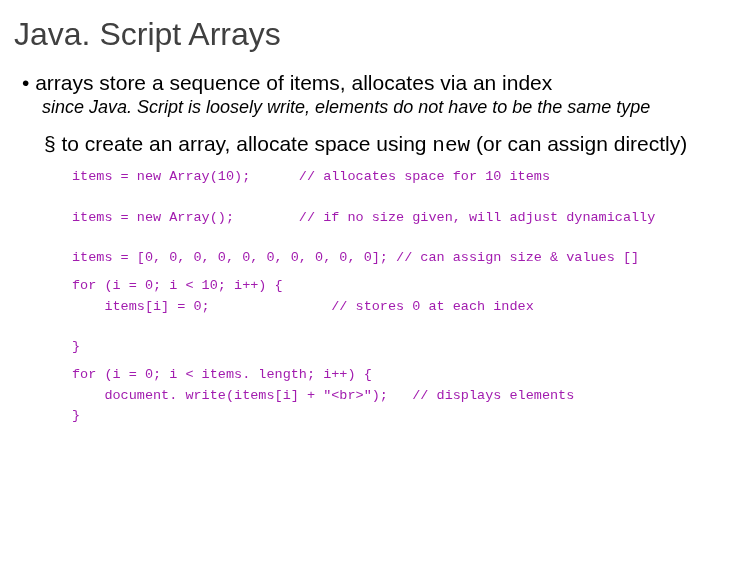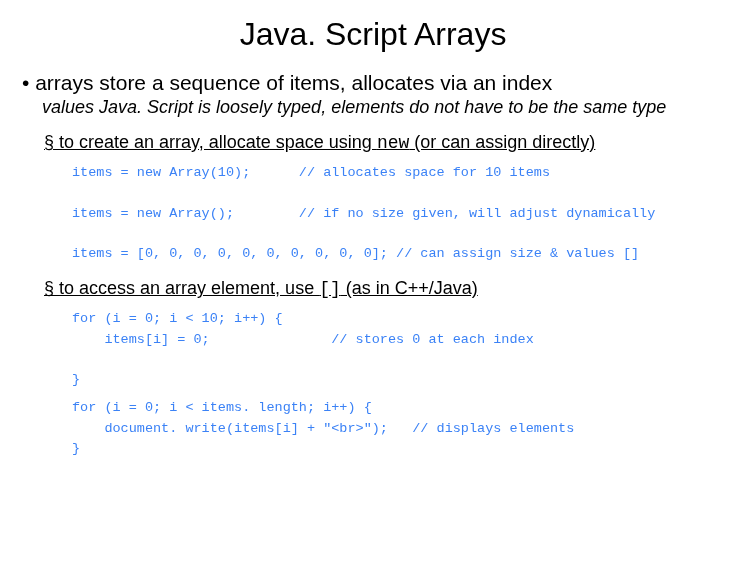--- a/index.html
+++ b/index.html
@@ -10,45 +10,43 @@
     font-family: Arial, Helvetica, sans-serif;
     background: #fff;
     color: #000;
     overflow: hidden;
     box-sizing: border-box;
   }
   .slide {
     padding: 10px 24px 10px 14px;
   }
   .title {
-    color: #000000;
+    color: #404040;
     font-size: 32px;
-    text-align: center;
     margin: 6px 0 18px 0;
     font-weight: 400;
   }
   .b1 {
     font-size: 21px;
     margin: 10px 0 0 8px;
   }
   .b1-sub {
     font-size: 18px;
     font-style: italic;
     margin: 2px 0 14px 28px;
   }
   .b2 {
-    font-size: 18px;
+    font-size: 21px;
     margin: 14px 0 10px 30px;
-    text-decoration: underline;
   }
   .code-block {
     font-family: "Courier New", Courier, monospace;
     font-size: 13.5px;
     white-space: pre;
-    color: #3b82f6;
+    color: #a21caf;
     margin: 8px 0 8px 58px;
     line-height: 1.5;
   }
   .mono {
     font-family: "Courier New", Courier, monospace;
   }
   .bullet-dot::before {
     content: "• ";
   }
   .bullet-sq::before {
@@ -58,34 +56,31 @@
 </head>
 <body>
 
 <div class="slide">
 
   <div class="title">Java. Script Arrays</div>
 
   <div class="b1 bullet-dot">
     <span>arrays store a sequence of items, allocates via an index</span>
   </div>
-  <div class="b1-sub">values Java. Script is loosely typed, elements do not have to be the same type</div>
+  <div class="b1-sub">since Java. Script is loosely write, elements do not have to be the same type</div>
 
   <div class="b2 bullet-sq">
     <span>to create an array, allocate space using </span><span class="mono">new</span><span>   (or can assign directly)</span>
   </div>
   <div class="code-block">items = new Array(10);      // allocates space for 10 items
 
 items = new Array();        // if no size given, will adjust dynamically
 
 items = [0, 0, 0, 0, 0, 0, 0, 0, 0, 0]; // can assign size &amp; values []</div>
 
-  <div class="b2 bullet-sq">
-    <span>to access an array element, use </span><span class="mono">[]</span><span> (as in C++/Java)</span>
-  </div>
   <div class="code-block">for (i = 0; i &lt; 10; i++) {
     items[i] = 0;               // stores 0 at each index
 
 }</div>
 
   <div class="code-block">for (i = 0; i &lt; items. length; i++) {
     document. write(items[i] + "&lt;br&gt;");   // displays elements
 }</div>
 
 </div>

